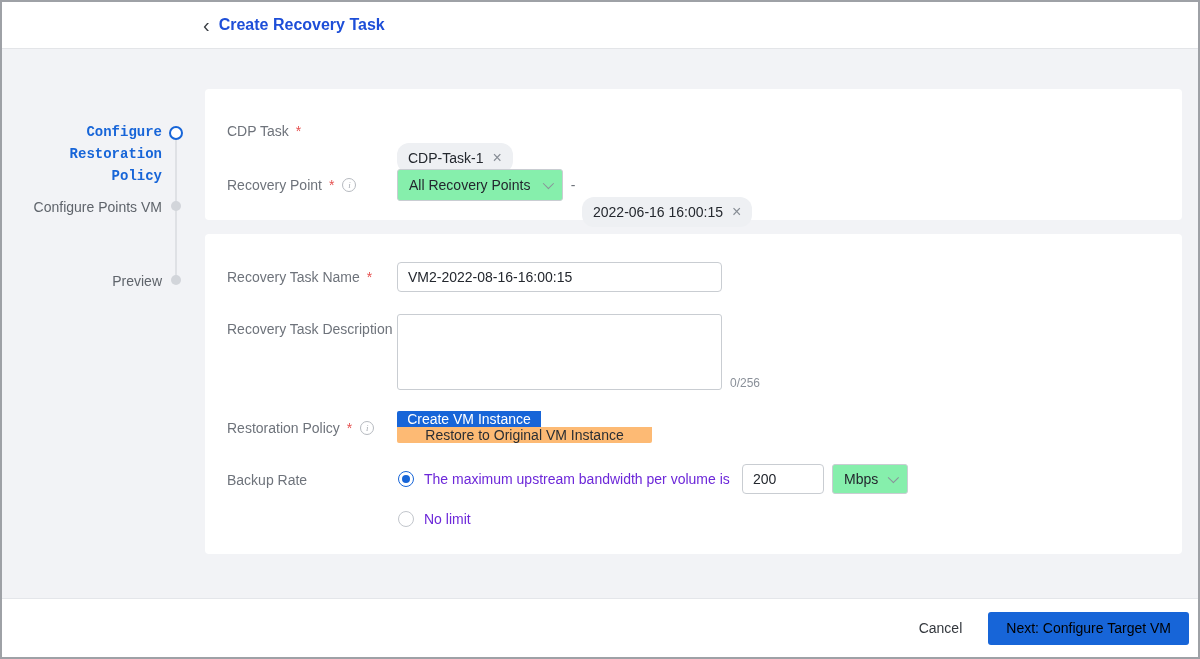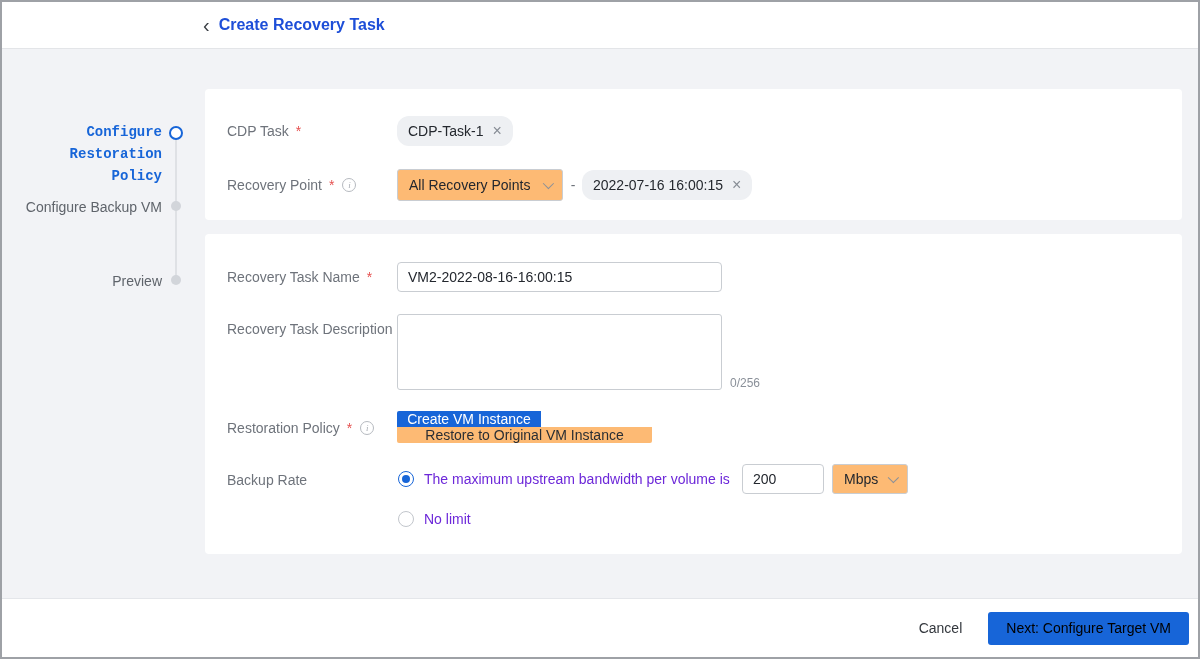--- a/index.html
+++ b/index.html
@@ -53,27 +53,27 @@
     display: inline-flex; align-items: center; justify-content: center;
     width: 14px; height: 14px; border: 1px solid #b6bac0; border-radius: 50%;
     color: #a9adb4; font-size: 9px; font-style: italic; font-family: "Liberation Serif", serif;
     cursor: pointer; margin-left: 3px;
   }
 
   
   .chip {
     position: absolute; height: 30px; display: inline-flex; align-items: center;
     gap: 9px; padding: 0 11px; background: #eef0f3; border-radius: 12px;
-    font-size: 14px; color: #24282e;
+    font-size: 14px; color: #24282e; margin-top: 27px;
   }
   .chip .close-icon { color: #878d95; font-size: 16px; line-height: 16px; cursor: pointer; }
 
   
   .selectbox {
-    position: absolute; height: 32px; background: #fdba74;
+    position: absolute; height: 32px; background: #86efac;
     border: 1px solid #c9cdd2; border-radius: 3px;
     display: inline-flex; align-items: center; justify-content: space-between;
     padding: 0 11px; font-size: 14px; color: #23272e; cursor: pointer;
   }
   .chevron-down-icon {
     width: 8px; height: 8px; border-right: 1.6px solid #8a9099; border-bottom: 1.6px solid #8a9099;
     transform: rotate(45deg) translateY(-2px); display: inline-block; margin-left: 10px;
   }
 
   .dash-sep { position: absolute; left: 362px; top: 80px; width: 12px; height: 32px; line-height: 32px; text-align: center; color: #6e737b; font-size: 14px; }
@@ -140,21 +140,21 @@
   <span class="back-icon">‹</span>
   <span class="page-title">Create Recovery Task</span>
 </div>
 
 <div class="stepper">
   <div class="step-line"></div>
   <div class="step-circle-active"></div>
   <div class="step-dot s2"></div>
   <div class="step-dot s3"></div>
   <div class="step-label active">Configure Restoration Policy</div>
-  <div class="step-label pending p2">Configure Backup VM</div>
+  <div class="step-label pending p2">Configure Points VM</div>
   <div class="step-label pending p3">Preview</div>
 </div>
 
 <div class="panel panel1">
   <div class="field-label" style="top:27px; height:30px;">
     <span>CDP Task</span>
       <span class="req">*</span>
   </div>
   <div class="chip" style="left:192px; top:27px;">
     <span>CDP-Task-1</span>
@@ -165,21 +165,21 @@
     <span>Recovery Point</span>
       <span class="req">*</span>
     <span class="info-icon">i</span>
   </div>
   <div class="selectbox" style="left:192px; top:80px; width:166px;">
     <span>All Recovery Points</span>
     <span class="chevron-down-icon"></span>
   </div>
   <div class="dash-sep">-</div>
   <div class="chip" style="left:377px; top:81px;">
-    <span>2022-07-16 16:00:15</span>
+    <span>2022-06-16 16:00:15</span>
     <span class="close-icon">×</span>
   </div>
 </div>
 
 <div class="panel panel2">
   <div class="field-label" style="top:28px; height:30px;">
     <span>Recovery Task Name</span>
       <span class="req">*</span>
   </div>
   <input class="text-input" style="left: 192px; top: 28px; width: 325px;" type="text" value="VM2-2022-08-16-16:00:15">

